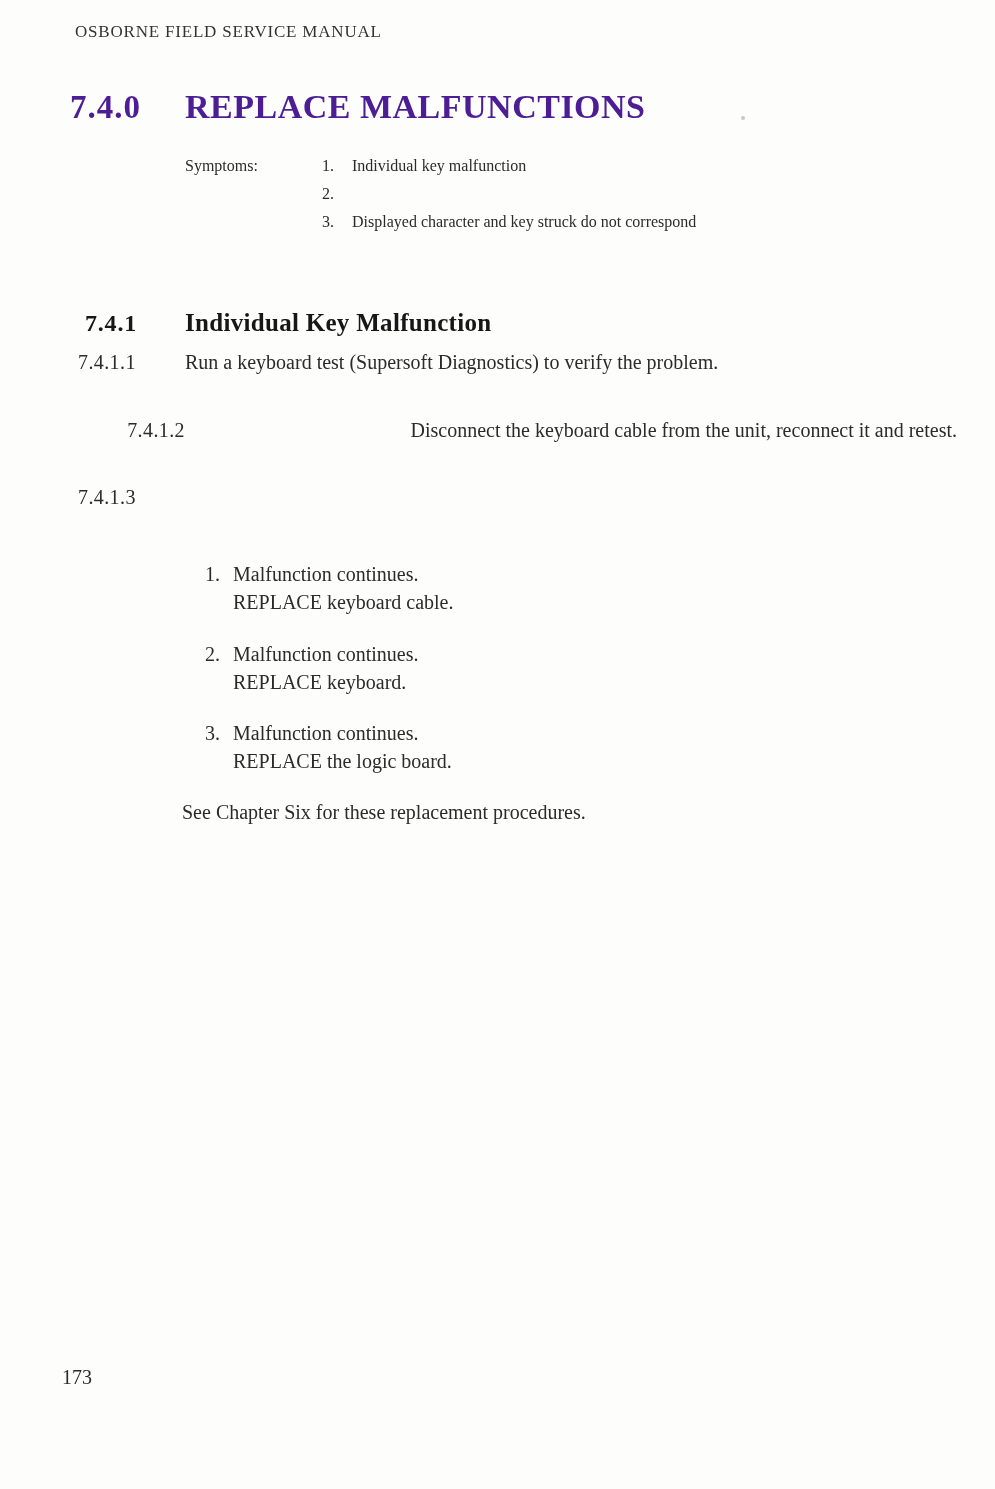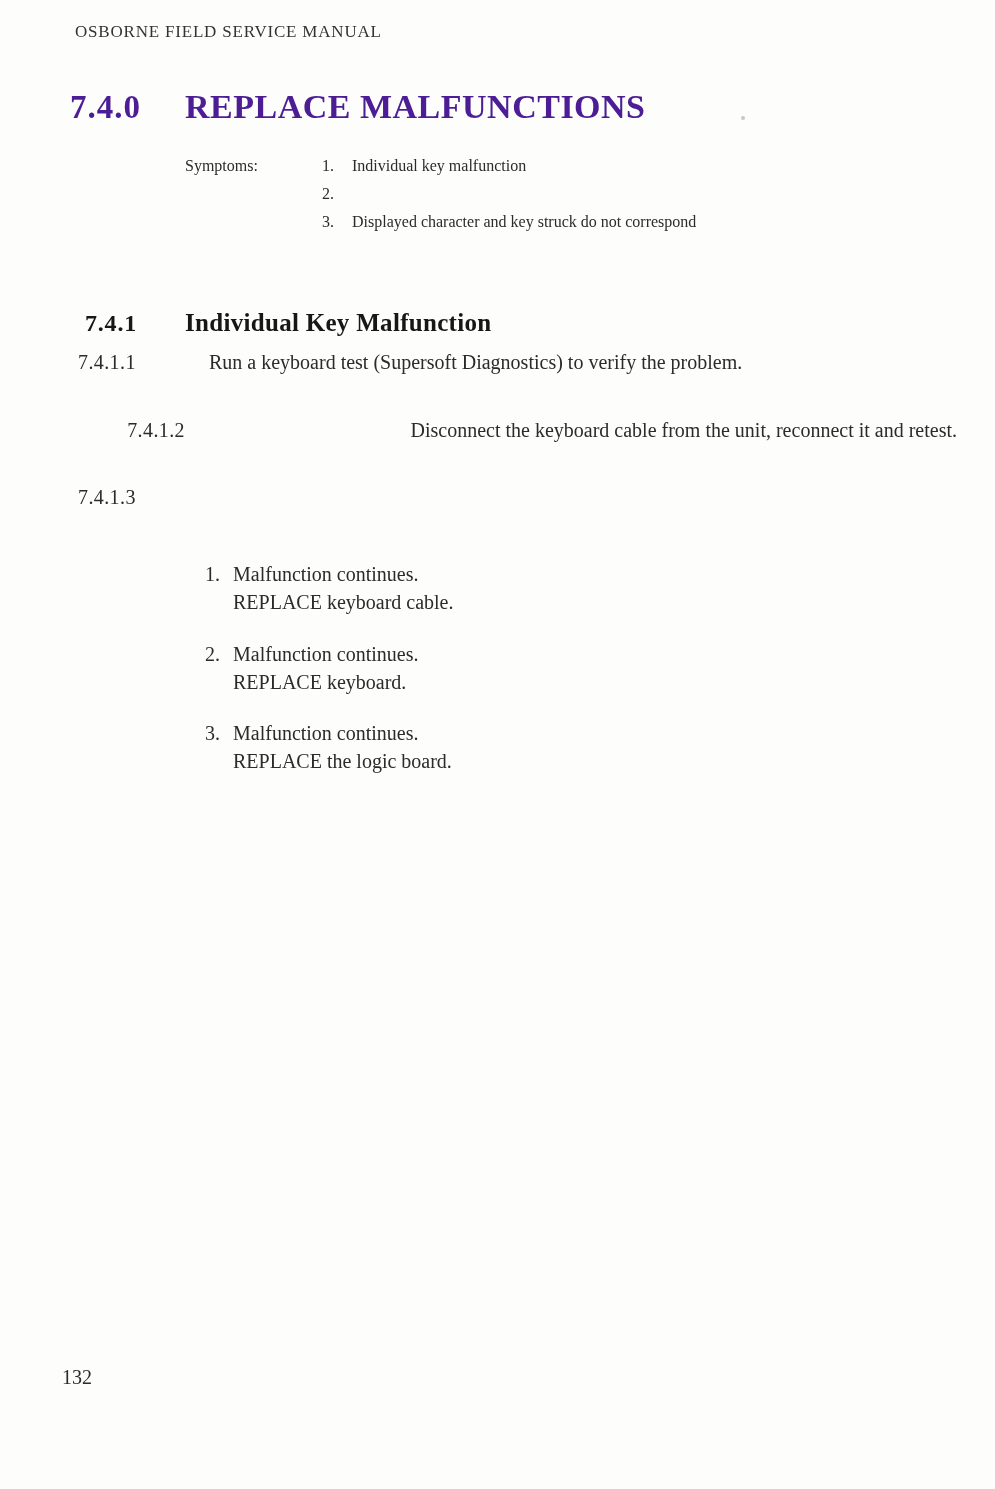--- a/index.html
+++ b/index.html
@@ -104,21 +104,21 @@
     line-height: 28px;
   }
   .proc-num {
     width: 107px;
     flex: 0 0 auto;
     letter-spacing: 0.4px;
   }
   .proc-text {
     width: 772px;
   }
-  .item-1 { top: 348px; gap: 24px; }
+  .item-1 { top: 348px; }
   .item-2 { top: 416px; text-align: right; }
   .item-3 { top: 483px; }
 
   .seq-item {
     position: absolute;
     left: 205px;
     display: flex;
     font-size: 20px;
     line-height: 28px;
   }
@@ -210,16 +210,17 @@
   </div>
 
   <div class="seq-item seq-3">
     <span class="seq-num">3.</span>
     <span class="seq-lines">
       <span style="display:block">Malfunction continues.</span>
       <span style="display:block">REPLACE the logic board.</span>
     </span>
   </div>
 
-
-  <div class="page-number">132</div>
+  <div class="closing">See Chapter Six for these replacement procedures.</div>
+
+  <div class="page-number">173</div>
 
 </div>
 
 </body></html>

